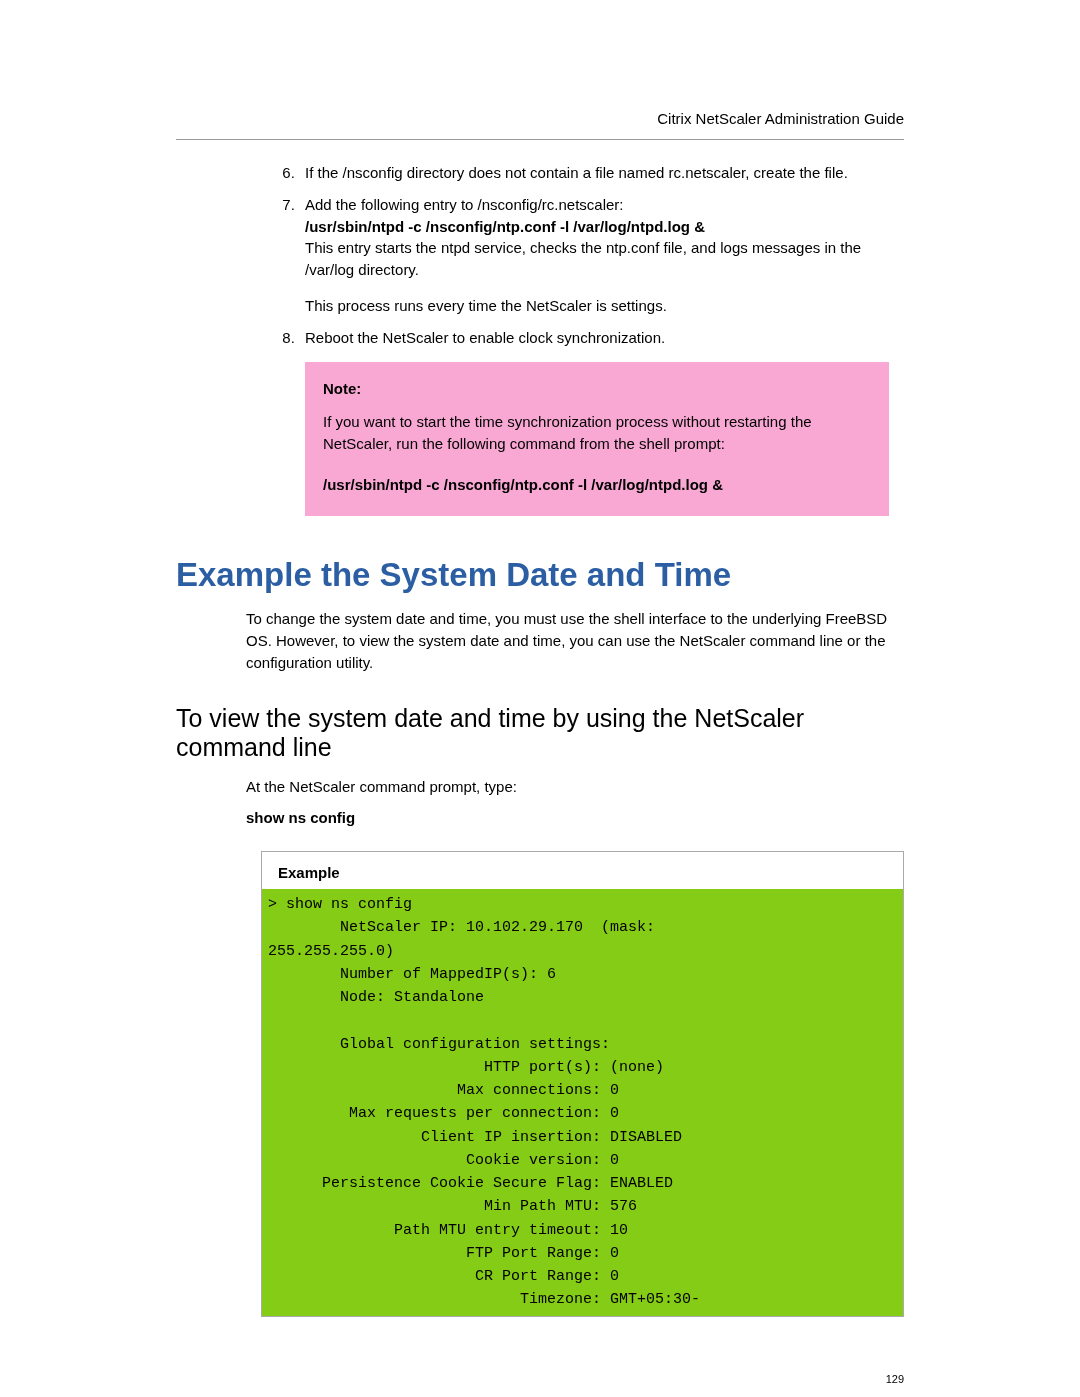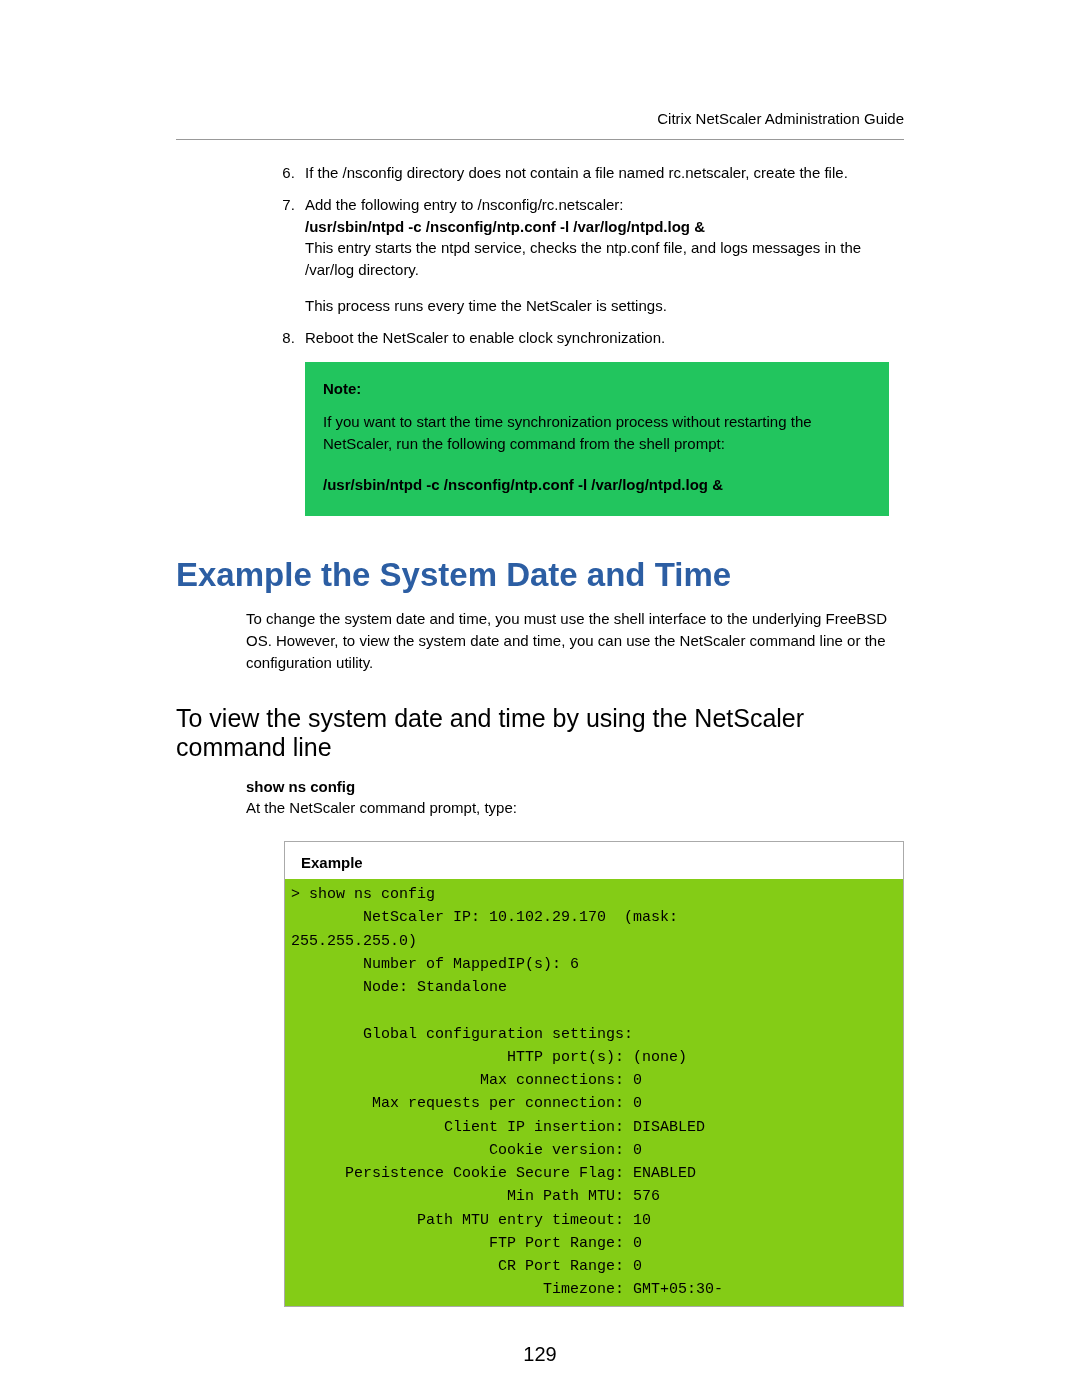--- a/index.html
+++ b/index.html
@@ -32,21 +32,21 @@
     padding-left: 6px;
     line-height: 1.45;
   }
   ol.steps > li::marker {
     font-size: 15px;
   }
   .bold-code {
     font-weight: bold;
   }
   .note-box {
-    background: #22c55e;
+    background: #f9a8d4;
     padding: 16px 18px 20px 18px;
     margin-top: 14px;
     line-height: 1.5;
   }
   .note-box .note-label {
     font-weight: bold;
   }
   .note-box .note-cmd {
     font-weight: bold;
     margin-top: 18px;
@@ -68,41 +68,41 @@
     font-weight: normal;
     margin: 30px 0 14px 0;
   }
   .cmd {
     font-weight: bold;
     margin-top: 10px;
   }
   .example-block {
     border: 1px solid #aaa;
     margin-top: 22px;
-    margin-left: 108px;
+    margin-left: 85px;
     padding: 12px 16px 0 16px;
   }
   .example-title {
     font-weight: bold;
     margin-bottom: 8px;
   }
   .example-pre {
     font-family: "Courier New", Courier, monospace;
     background: #84cc16;
     padding: 4px 6px;
     margin: 0 -16px 0 -16px;
     font-size: 15px;
     line-height: 1.55;
     white-space: pre;
     overflow: hidden;
   }
   .page-num {
-    text-align: center;
-    margin-top: 36px;
-    font-size: 20px;
+    text-align: right;
+    margin-top: 56px;
+    font-size: 11px;
   }
 </style>
 </head>
 <body>
 
 <div class="page">
 
   <div class="header-line">
     <span>Citrix NetScaler Administration Guide</span>
   </div>
@@ -128,22 +128,22 @@
       </div>
     </li>
   </ol>
 
   <h1 class="section-heading">Example the System Date and Time</h1>
 
   <div class="body-indent">To change the system date and time, you must use the shell interface to the underlying FreeBSD OS. However, to view the system date and time, you can use the NetScaler command line or the configuration utility.</div>
 
   <h2 class="subheading">To view the system date and time by using the NetScaler command line</h2>
 
+  <div class="body-indent">At the NetScaler command prompt, type:</div>
   <div class="body-indent cmd">show ns config</div>
-  <div class="body-indent">At the NetScaler command prompt, type:</div>
 
   <div class="example-block">
     <div class="example-title">Example</div>
     <pre class="example-pre">&gt; show ns config
         NetScaler IP: 10.102.29.170  (mask:
 255.255.255.0)
         Number of MappedIP(s): 6
         Node: Standalone
 
         Global configuration settings:

